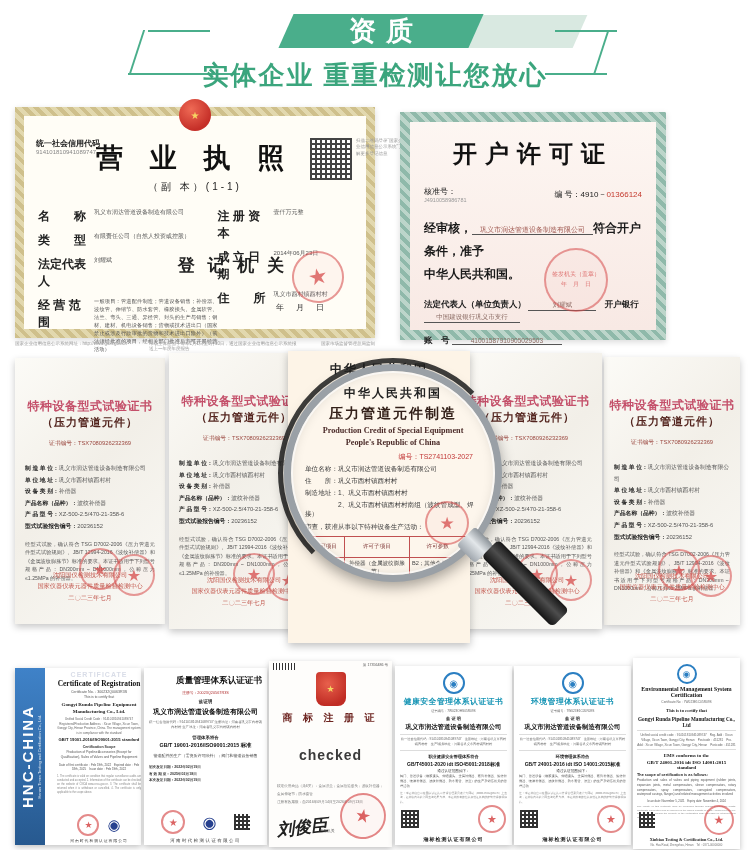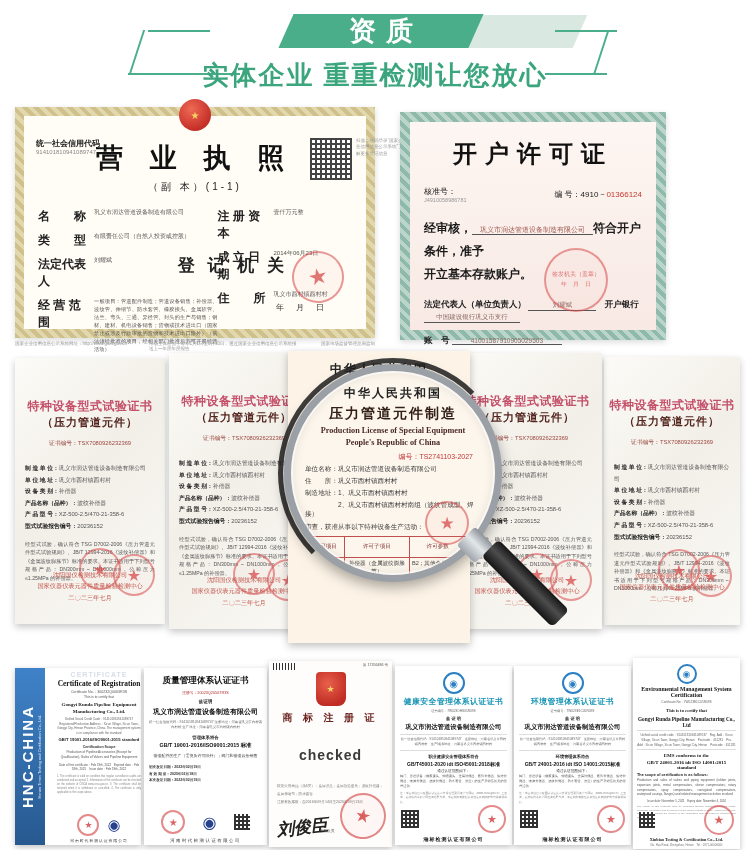--- a/index.html
+++ b/index.html
@@ -139,21 +139,21 @@
   .bcA-std { text-align:center; font-size:4.2px; font-weight:bold; color:#222; margin-top:2px; }
   .bcA-scl { text-align:center; font-size:3.6px; font-weight:bold; color:#333; margin-top:3px; }
   .bcA-scope { font-size:3.2px; color:#555; margin-top:1px; line-height:1.5; text-align:center; }
   .bcA-dates { font-size:3px; color:#555; margin-top:3px; line-height:1.6; text-align:center; }
   .bcA-notes { font-size:2.6px; color:#888; margin-top:3px; line-height:1.5; text-align:justify; }
   .bcA-foot { position:absolute; bottom:2px; left:0; width:100%; text-align:center; font-size:3.8px; color:#333; letter-spacing:1px; }
   .bcA-seals { position:absolute; bottom:9px; left:0; width:100%; display:flex; justify-content:center; gap:8px; align-items:center; }
 
   
   .bcB { padding:4px 5px; }
-  .bcB-title { text-align:center; font-size:8.6px; font-weight:bold; color:#111; margin-top:3px; }
+  .bcB-title { text-align:right; font-size:8.6px; font-weight:bold; color:#111; margin-top:3px; }
   .bcB-no { text-align:center; font-size:3.8px; color:#b03030; margin-top:3px; }
   .bcB-cf { text-align:center; font-size:4.6px; font-weight:bold; color:#222; margin-top:4px; }
   .bcB-co { text-align:center; font-size:7px; font-weight:bold; color:#111; margin-top:3px; }
   .bcB-info { text-align:center; font-size:3.4px; color:#666; margin-top:3px; line-height:1.6; }
   .bcB-stdi { text-align:center; font-size:4.4px; font-weight:bold; color:#222; margin-top:4px; }
   .bcB-std { text-align:center; font-size:5.4px; font-weight:bold; color:#111; margin-top:2px; }
   .bcB-scope { font-size:4px; color:#444; margin-top:4px; text-align:center; line-height:1.6; }
   .bcB-dates { font-size:3.6px; font-weight:bold; color:#333; margin-top:5px; line-height:1.8; }
   .bcB-foot { position:absolute; bottom:2px; left:0; width:100%; text-align:center; font-size:4.4px; color:#333; letter-spacing:1.5px; }
   .bcB-seals { position:absolute; bottom:11px; left:0; width:100%; display:flex; justify-content:space-evenly; align-items:center; }
@@ -280,21 +280,21 @@
 
   <div class="aperm">
     <div class="aperm-in">
       <div class="aperm-title">开户许可证</div>
       <div class="aperm-meta">
         <span><span>核准号：</span><span class="aperm-appr-tiny">J4910058986781</span></span>
         <span><span>编 号：4910－</span><span class="aperm-no-red">01366124</span></span>
       </div>
       <div class="aperm-body">
         <span>经审核，</span><span class="aperm-company">巩义市润达管道设备制造有限公司</span><span>符合开户条件，准予</span><br>
-        <span>开立基本存款账户。</span>
+        <span>中华人民共和国。</span>
       </div>
       <div class="aperm-fields">
         <div style="margin-top:2px;">
           <span>法定代表人（单位负责人）</span>
           <span class="aperm-uline" style="width:68px;">刘耀斌</span>
           <span style="margin-left:6px;">开户银行</span>
           <span class="aperm-uline" style="width:96px;">中国建设银行巩义市支行</span>
         </div>
         <div style="margin-top:12px;">
           <span>账　号</span>
@@ -397,21 +397,21 @@
   </div>
 
   <div class="plic">
     <div class="plic-country">中华人民共和国</div>
   </div>
 
   <div class="mag-rim-dark"></div>
   <div class="mag">
     <div class="mg-country">中华人民共和国</div>
     <div class="mg-title">压力管道元件制造</div>
-    <div class="mg-en">Production License of Special Equipment</div>
+    <div class="mg-en">Production Credit of Special Equipment</div>
     <div class="mg-en">People's Republic of China</div>
     <div class="mg-no">编号：TS2741103-2027</div>
     <div class="mg-line">单位名称：巩义市润达管道设备制造有限公司</div>
     <div class="mg-line">住　　所：巩义市西村镇西村村</div>
     <div class="mg-line">制造地址：1、巩义市西村镇西村村</div>
     <div class="mg-line">　　　　　2、巩义市西村镇西村村南组（波纹管成型、焊接）</div>
     <div class="mg-grant">审查，获准从事以下特种设备生产活动：</div>
     <table class="mg-table">
       <tbody>
           <tr>

